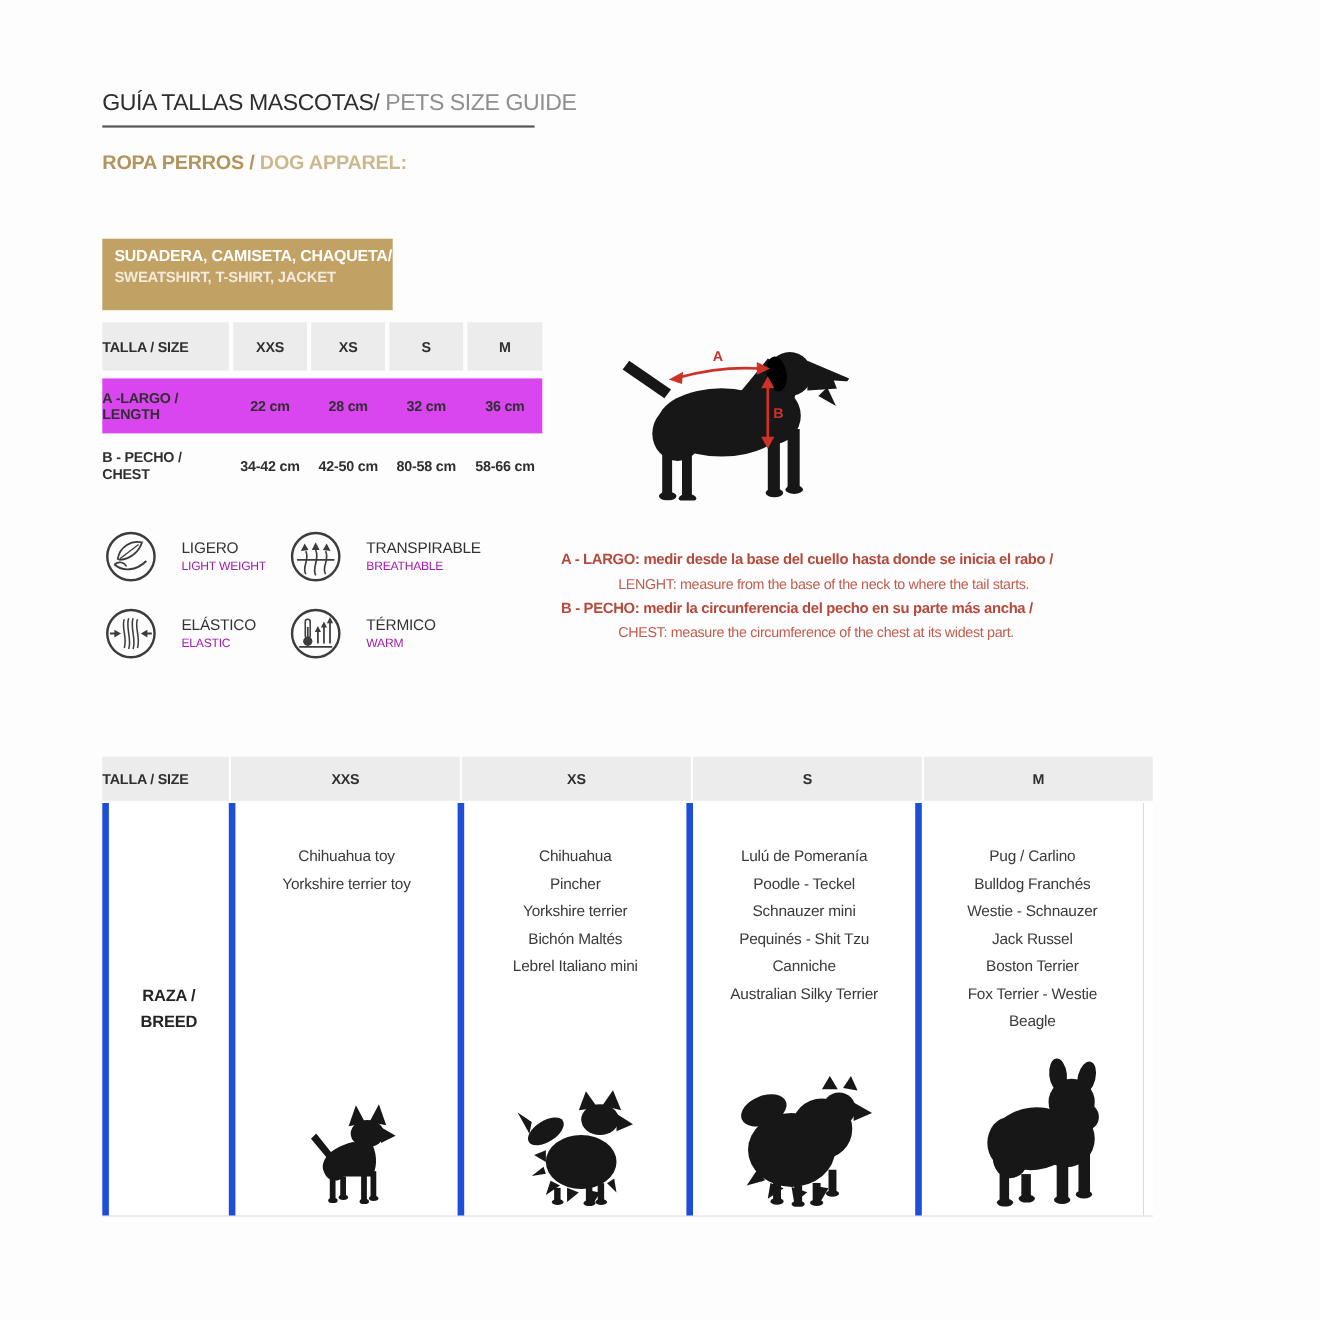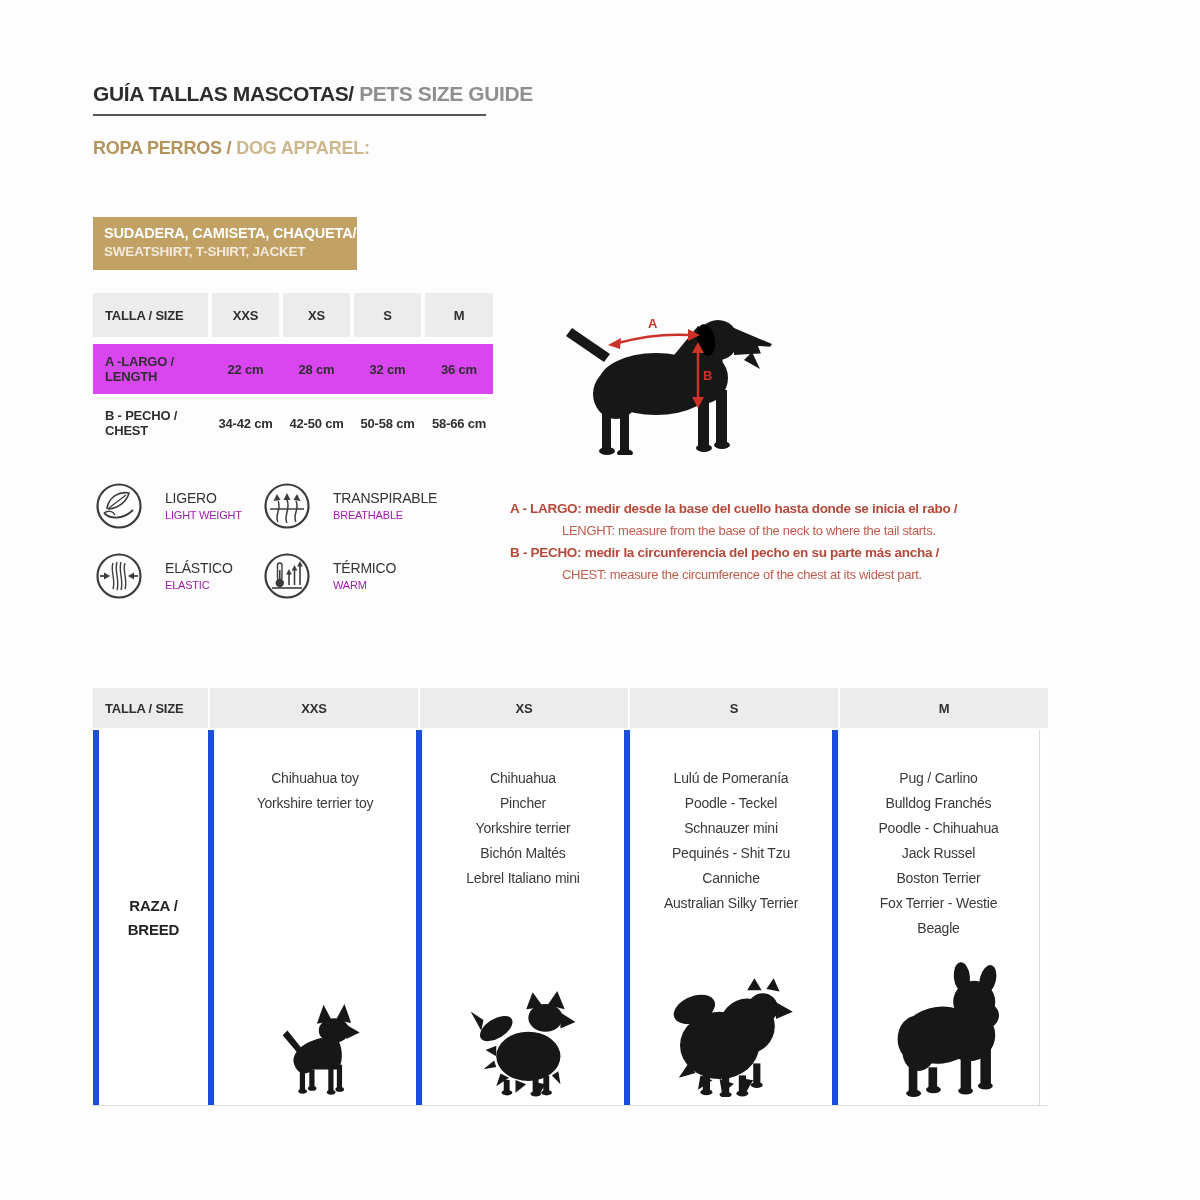--- a/index.html
+++ b/index.html
@@ -1,37 +1,37 @@
 <!DOCTYPE html>
 <html><head>
 <meta charset="utf-8">
 <style>
   html,body{margin:0;padding:0;background:#fbfbfb;}
   *{box-sizing:border-box;font-family:"Liberation Sans", sans-serif;}
   .canvas{position:relative;width:1200px;height:1200px;background:#fdfdfd;overflow:hidden;letter-spacing:-0.2px;}
   .abs{position:absolute;}
 
   
-  .title{font-size:21px;font-weight:700;letter-spacing:-0.4px;white-space:nowrap;text-align:right;}
+  .title{font-size:21px;font-weight:400;letter-spacing:-0.4px;white-space:nowrap;text-align:right;}
   .title .t-es{color:#2d2d2d;}
   .title .t-en{color:#8f8f8f;}
   .title-rule{height:2px;background:#565656;}
   .section{font-size:18px;font-weight:700;white-space:nowrap;}
   .section .s-es{color:#b3945c;}
   .section .s-en{color:#cdb88e;}
 
   
   .cat-box{background:#c2a164;color:#fff;padding:6px 11px 7px 11px;}
   .cat-box .cb1{font-size:14.5px;font-weight:700;line-height:20px;white-space:nowrap;}
   .cat-box .cb2{font-size:13.5px;font-weight:700;color:rgba(255,255,255,0.78);line-height:18px;white-space:nowrap;}
 
   
   .strow{display:flex;align-items:stretch;}
   .strow .cell{display:flex;align-items:center;justify-content:center;font-size:13px;font-weight:700;color:#2f2f2f;text-align:center;}
-  .strow .cell.lab{justify-content:flex-start;padding-left:12px;text-align:left;}
+  .strow .cell.lab{justify-content:flex-start;text-align:left;}
   .st-header .cell{background:#ececec;}
   .gapped{gap:4px;}
   .rowA{background:#d946ef;}
   .rowB{background:transparent;}
 
   
   .w-lab{width:115px;}.w-s1{width:67px;}.w-s2{width:67px;}.w-s3{width:67px;}.w-s4{width:68px;}
 
   
   .feature{position:absolute;display:flex;align-items:center;}
@@ -65,21 +65,21 @@
 
   <div class="abs title" style="left:93px;top:82px;">
     <span class="t-es">GUÍA TALLAS MASCOTAS/</span><span class="t-en"> PETS SIZE GUIDE</span>
   </div>
   <div class="abs title-rule" style="left:93px;top:114px;width:393px;"></div>
 
   <div class="abs section" style="left:93px;top:138px;">
     <span class="s-es">ROPA PERROS / </span><span class="s-en">DOG APPAREL:</span>
   </div>
 
-  <div class="abs cat-box" style="left:93px;top:217px;width:264px;height:53px;">
+  <div class="abs cat-box" style="left:93px;top:217px;width:264px;height:65px;">
     <div class="cb1">SUDADERA, CAMISETA, CHAQUETA/</div>
     <div class="cb2">SWEATSHIRT, T-SHIRT, JACKET</div>
   </div>
 
   <div class="abs" style="left:93px;top:293px;width:400px;">
     <div class="strow st-header gapped" style="height:44px;">
       <div class="cell lab w-lab">TALLA /  SIZE</div>
       <div class="cell w-s1">XXS</div>
       <div class="cell w-s2">XS</div>
       <div class="cell w-s3">S</div>
@@ -89,21 +89,21 @@
       <div class="cell lab w-lab">A -LARGO / LENGTH</div>
       <div class="cell w-s1">22 cm</div>
       <div class="cell w-s2">28 cm</div>
       <div class="cell w-s3">32 cm</div>
       <div class="cell w-s4">36 cm</div>
     </div>
     <div class="strow rowB gapped" style="height:50px;margin-top:4px;">
       <div class="cell lab w-lab">B - PECHO / CHEST</div>
       <div class="cell w-s1">34-42 cm</div>
       <div class="cell w-s2">42-50 cm</div>
-      <div class="cell w-s3">50-58 cm</div>
+      <div class="cell w-s3">80-58 cm</div>
       <div class="cell w-s4">58-66 cm</div>
     </div>
   </div>
 
   <div class="abs" style="left:552px;top:300px;">
     <svg width="240" height="155" viewBox="0 0 240 155">
       <g fill="#171717">
         <polygon points="52,62 14,36 20,28 58,54"></polygon>
         <ellipse cx="64" cy="94" rx="23" ry="25"></ellipse>
         <ellipse cx="104" cy="84" rx="58" ry="31"></ellipse>
@@ -340,21 +340,21 @@
               <ellipse cx="79" cy="90" rx="5" ry="2.5"></ellipse>
             </g>
           </svg>
         </div>
       </div>
 
       <div class="bcol bw-c">
         <div class="breeds">
             <div class="list-line">Pug / Carlino</div>
             <div class="list-line">Bulldog Franchés</div>
-            <div class="list-line">Poodle  -  Chihuahua</div>
+            <div class="list-line">Westie  -  Schnauzer</div>
             <div class="list-line">Jack Russel</div>
             <div class="list-line">Boston Terrier</div>
             <div class="list-line">Fox Terrier  -  Westie</div>
             <div class="list-line">Beagle</div>
           </div>
         <div class="dogwrap">
           <svg width="146" height="136" viewBox="0 0 115 110">
             <g fill="#171717">
               <ellipse cx="76" cy="13" rx="6.5" ry="12" transform="rotate(-6 76 13)"></ellipse>
               <ellipse cx="97" cy="15" rx="6.5" ry="12" transform="rotate(14 97 15)"></ellipse>

